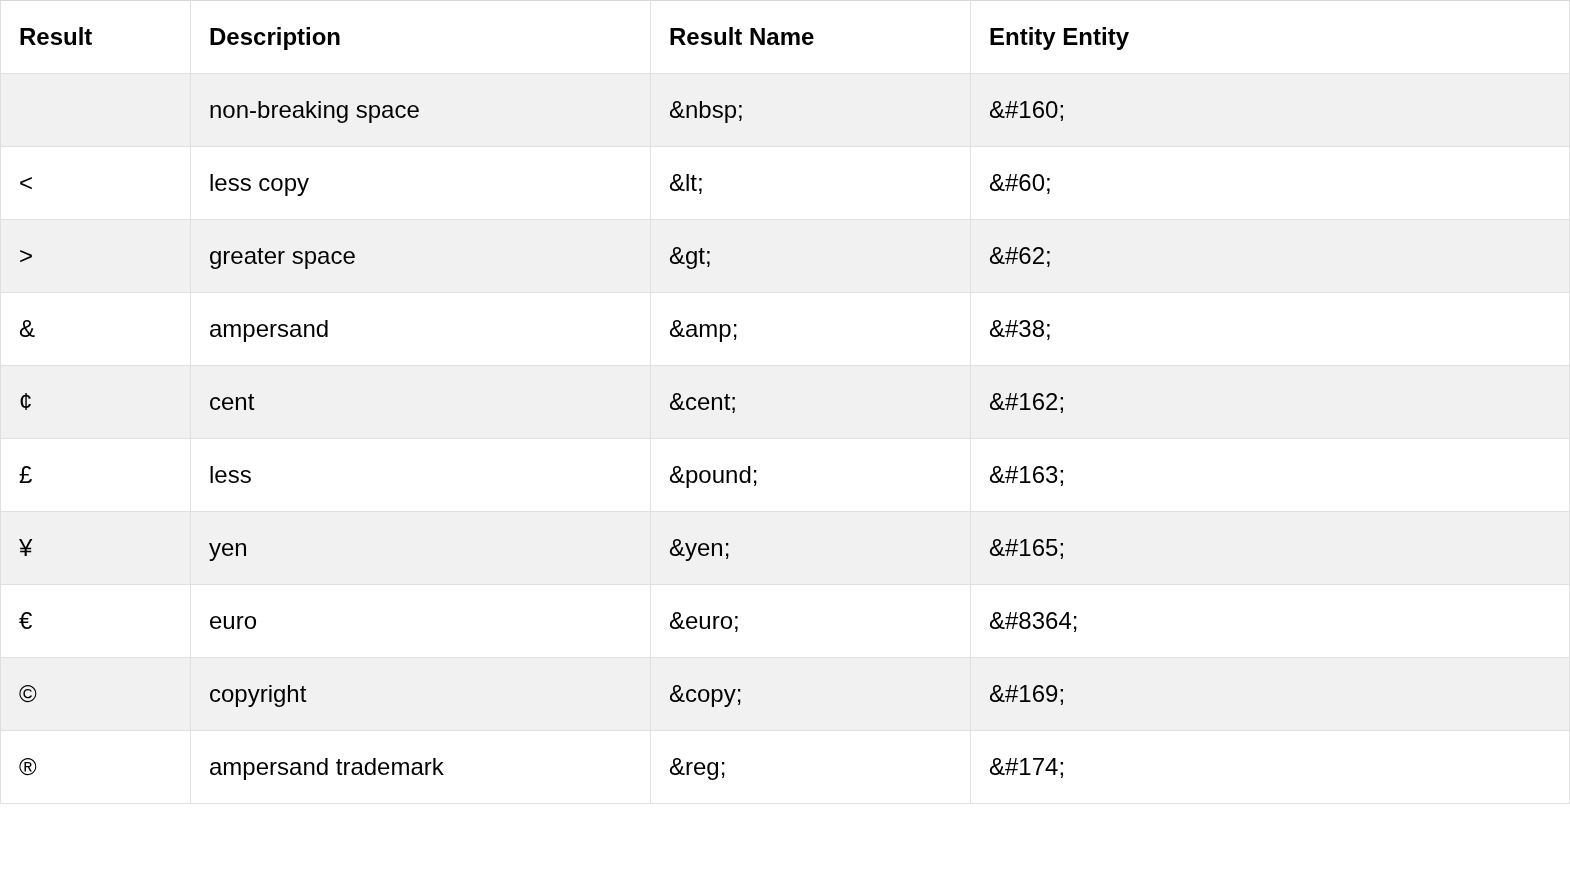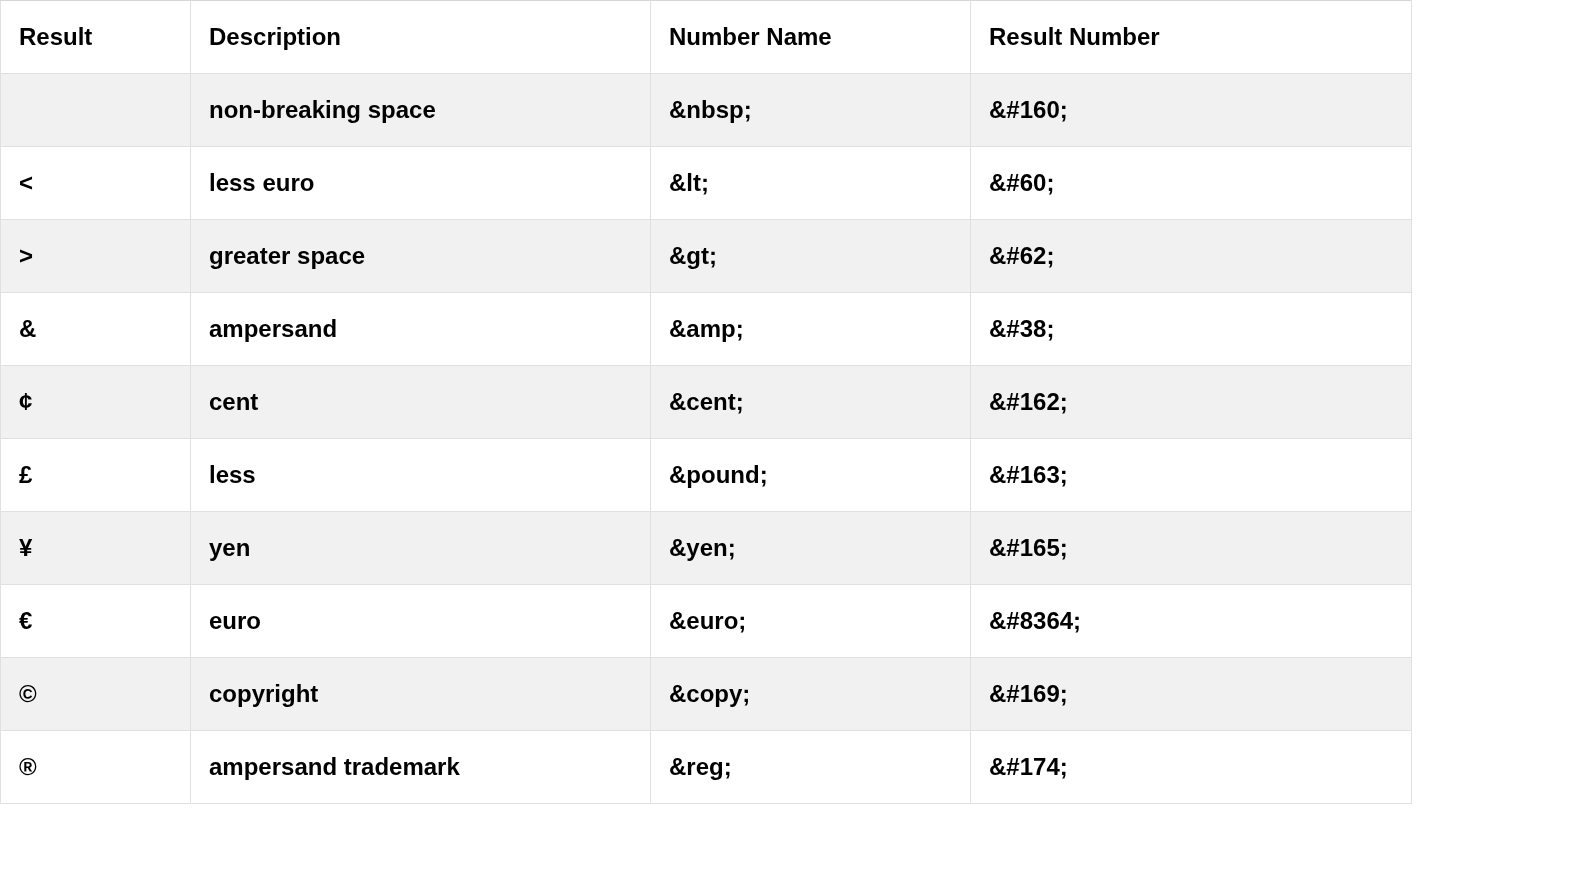--- a/index.html
+++ b/index.html
@@ -5,28 +5,28 @@
   body {
     margin: 0;
     padding: 0;
     font-family: Verdana, Geneva, sans-serif;
     font-size: 24px;
     color: #000;
     background: #fff;
   }
   table {
     border-collapse: collapse;
-    width: 1412px;
+    width: 1570px;
     table-layout: fixed;
   }
   th, td {
     text-align: left;
     padding: 22px 18px;
     border: 1px solid #e0e0e0;
-    font-weight: bold;
+    font-weight: normal;
     vertical-align: middle;
   }
   th {
     font-weight: bold;
     background: #fff;
     border-top: 1px solid #d6d6d6;
   }
   tbody tr:nth-child(odd) td {
     background: #f1f1f1;
   }
@@ -45,34 +45,34 @@
   <colgroup>
     <col class="c1">
       <col class="c2">
       <col class="c3">
       <col class="c4">
   </colgroup>
   <thead>
     <tr>
       <th>Result</th>
       <th>Description</th>
-      <th>Number Name</th>
-      <th>Result Number</th>
+      <th>Result Name</th>
+      <th>Entity Entity</th>
     </tr>
   </thead>
   <tbody id="tbody">
   <tr>
         <td> </td>
         <td>non-breaking space</td>
         <td>&amp;nbsp;</td>
         <td>&amp;#160;</td>
       </tr>
       <tr>
         <td>&lt;</td>
-        <td>less euro</td>
+        <td>less copy</td>
         <td>&amp;lt;</td>
         <td>&amp;#60;</td>
       </tr>
       <tr>
         <td>&gt;</td>
         <td>greater space</td>
         <td>&amp;gt;</td>
         <td>&amp;#62;</td>
       </tr>
       <tr>

